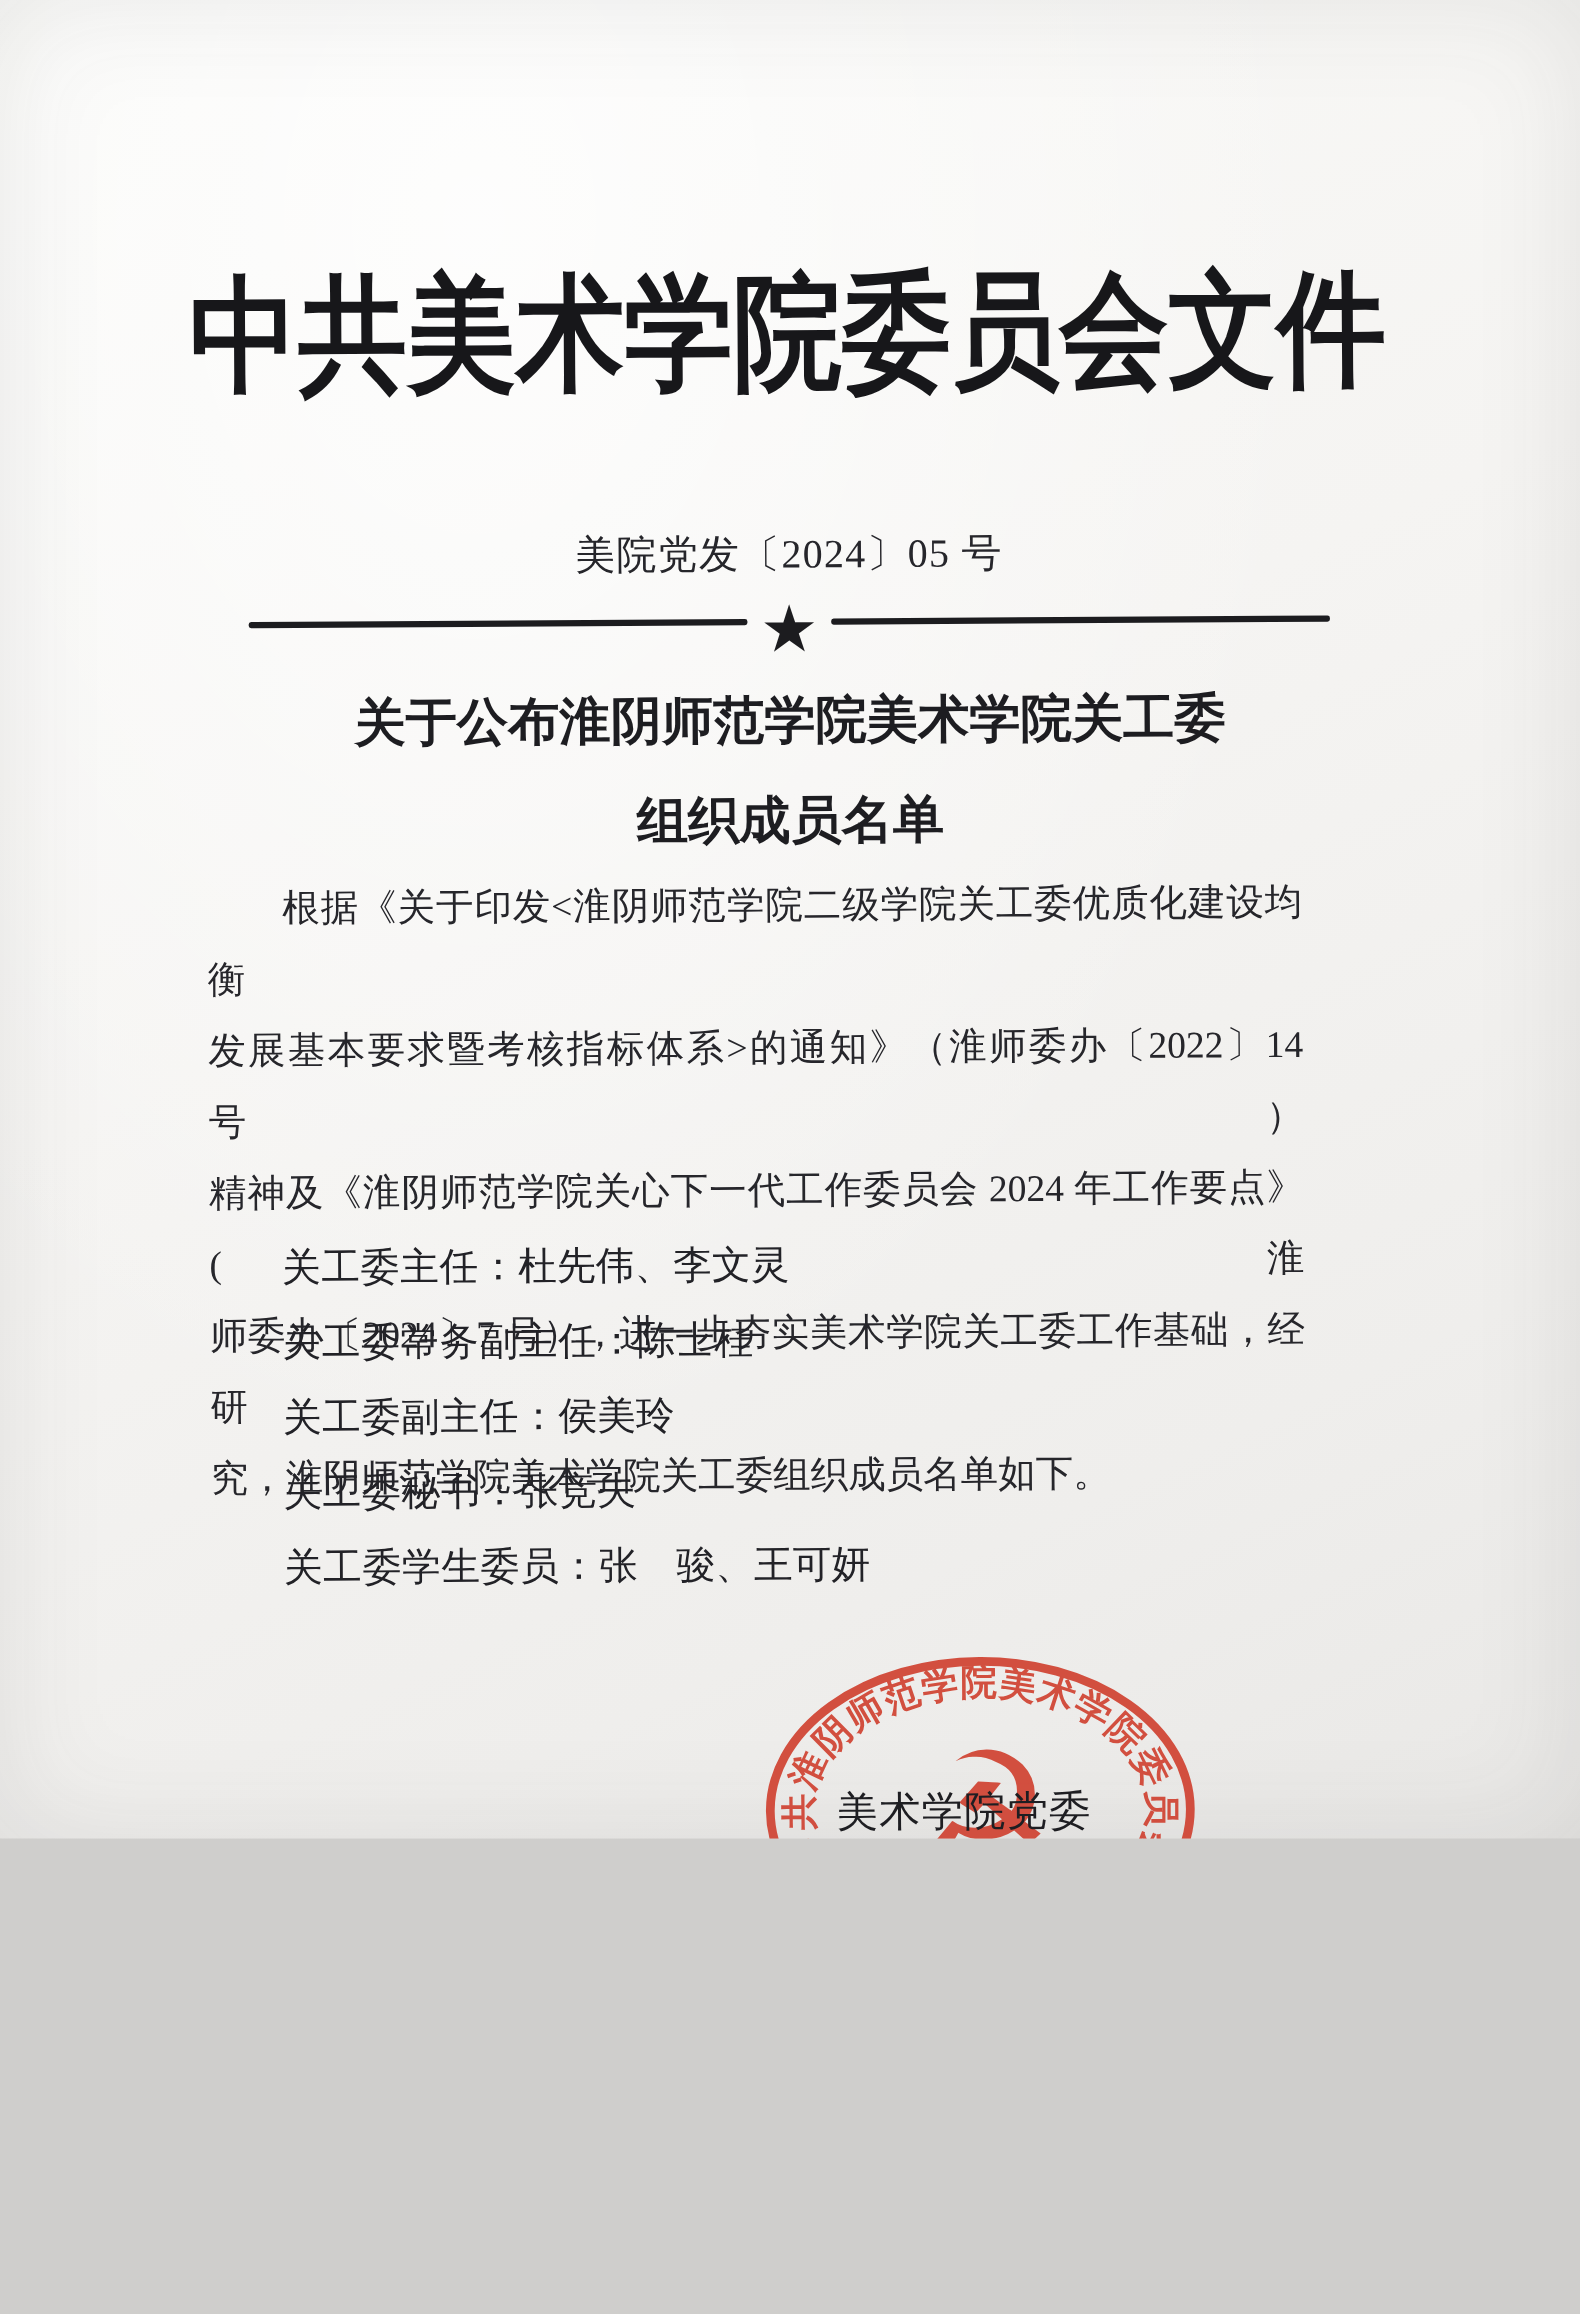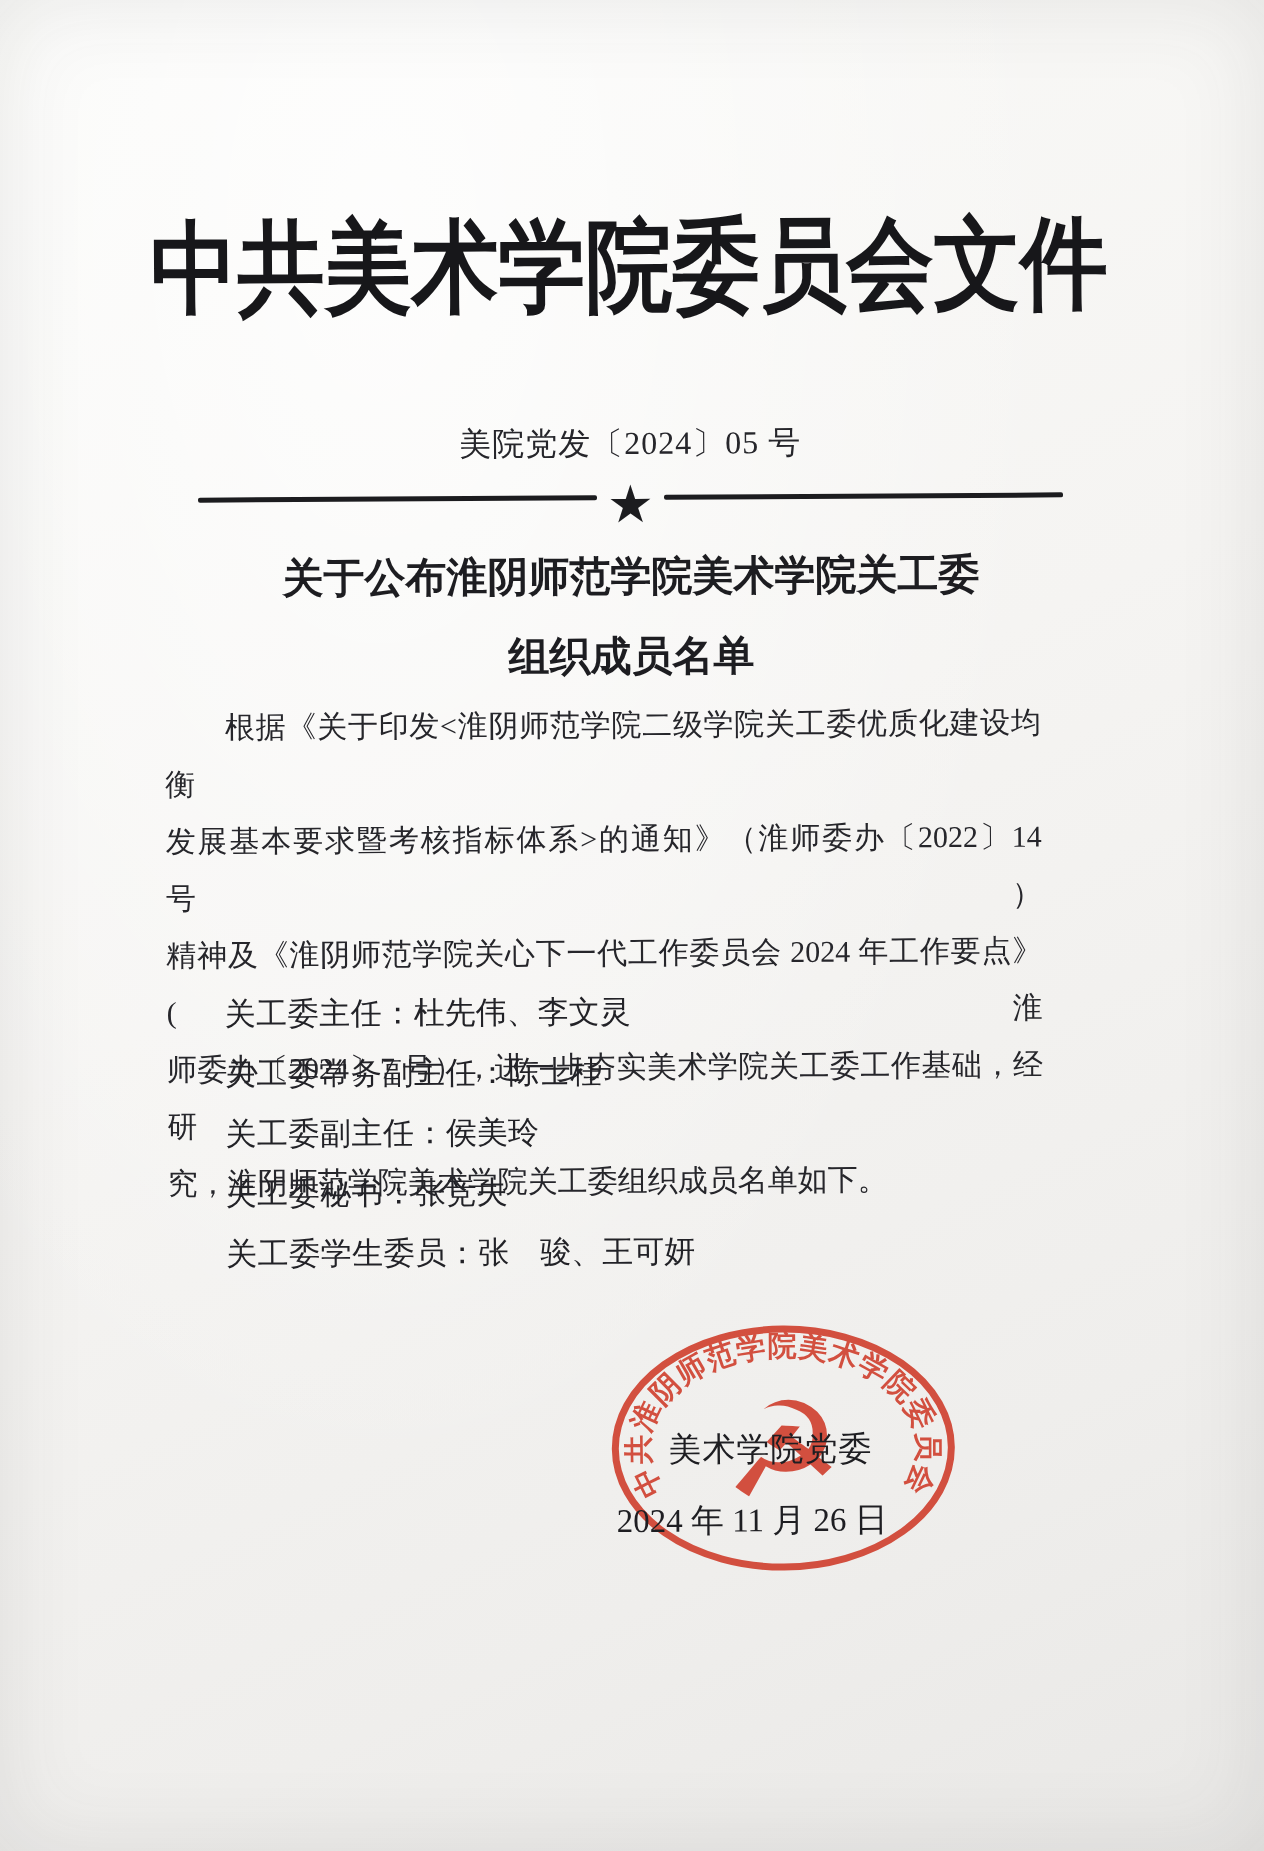--- a/index.html
+++ b/index.html
@@ -1,17 +1,17 @@
 <!DOCTYPE html>
 <html><head>
 <meta charset="utf-8">
 <style>
   html,body { margin:0; padding:0; background:#cfcecc; }
   .photo {
-    position:relative; width:1264px; height:1851px; overflow:hidden;
+    position:relative; width:1264px; height:1471px; overflow:hidden;
     background:
       radial-gradient(ellipse at 30% 12%, rgba(255,255,255,.75), rgba(255,255,255,0) 55%),
       linear-gradient(155deg, #fafaf8 0%, #f5f4f2 45%, #efeeec 78%, #e9e8e6 100%);
     box-shadow: inset 0 0 90px rgba(60,58,55,.10);
     font-family:"Liberation Serif","DejaVu Serif",serif;
     color:#222226;
   }
   .page { position:absolute; inset:0; transform:rotate(-0.35deg); transform-origin:50% 40%; }
 
   .doc-header {

